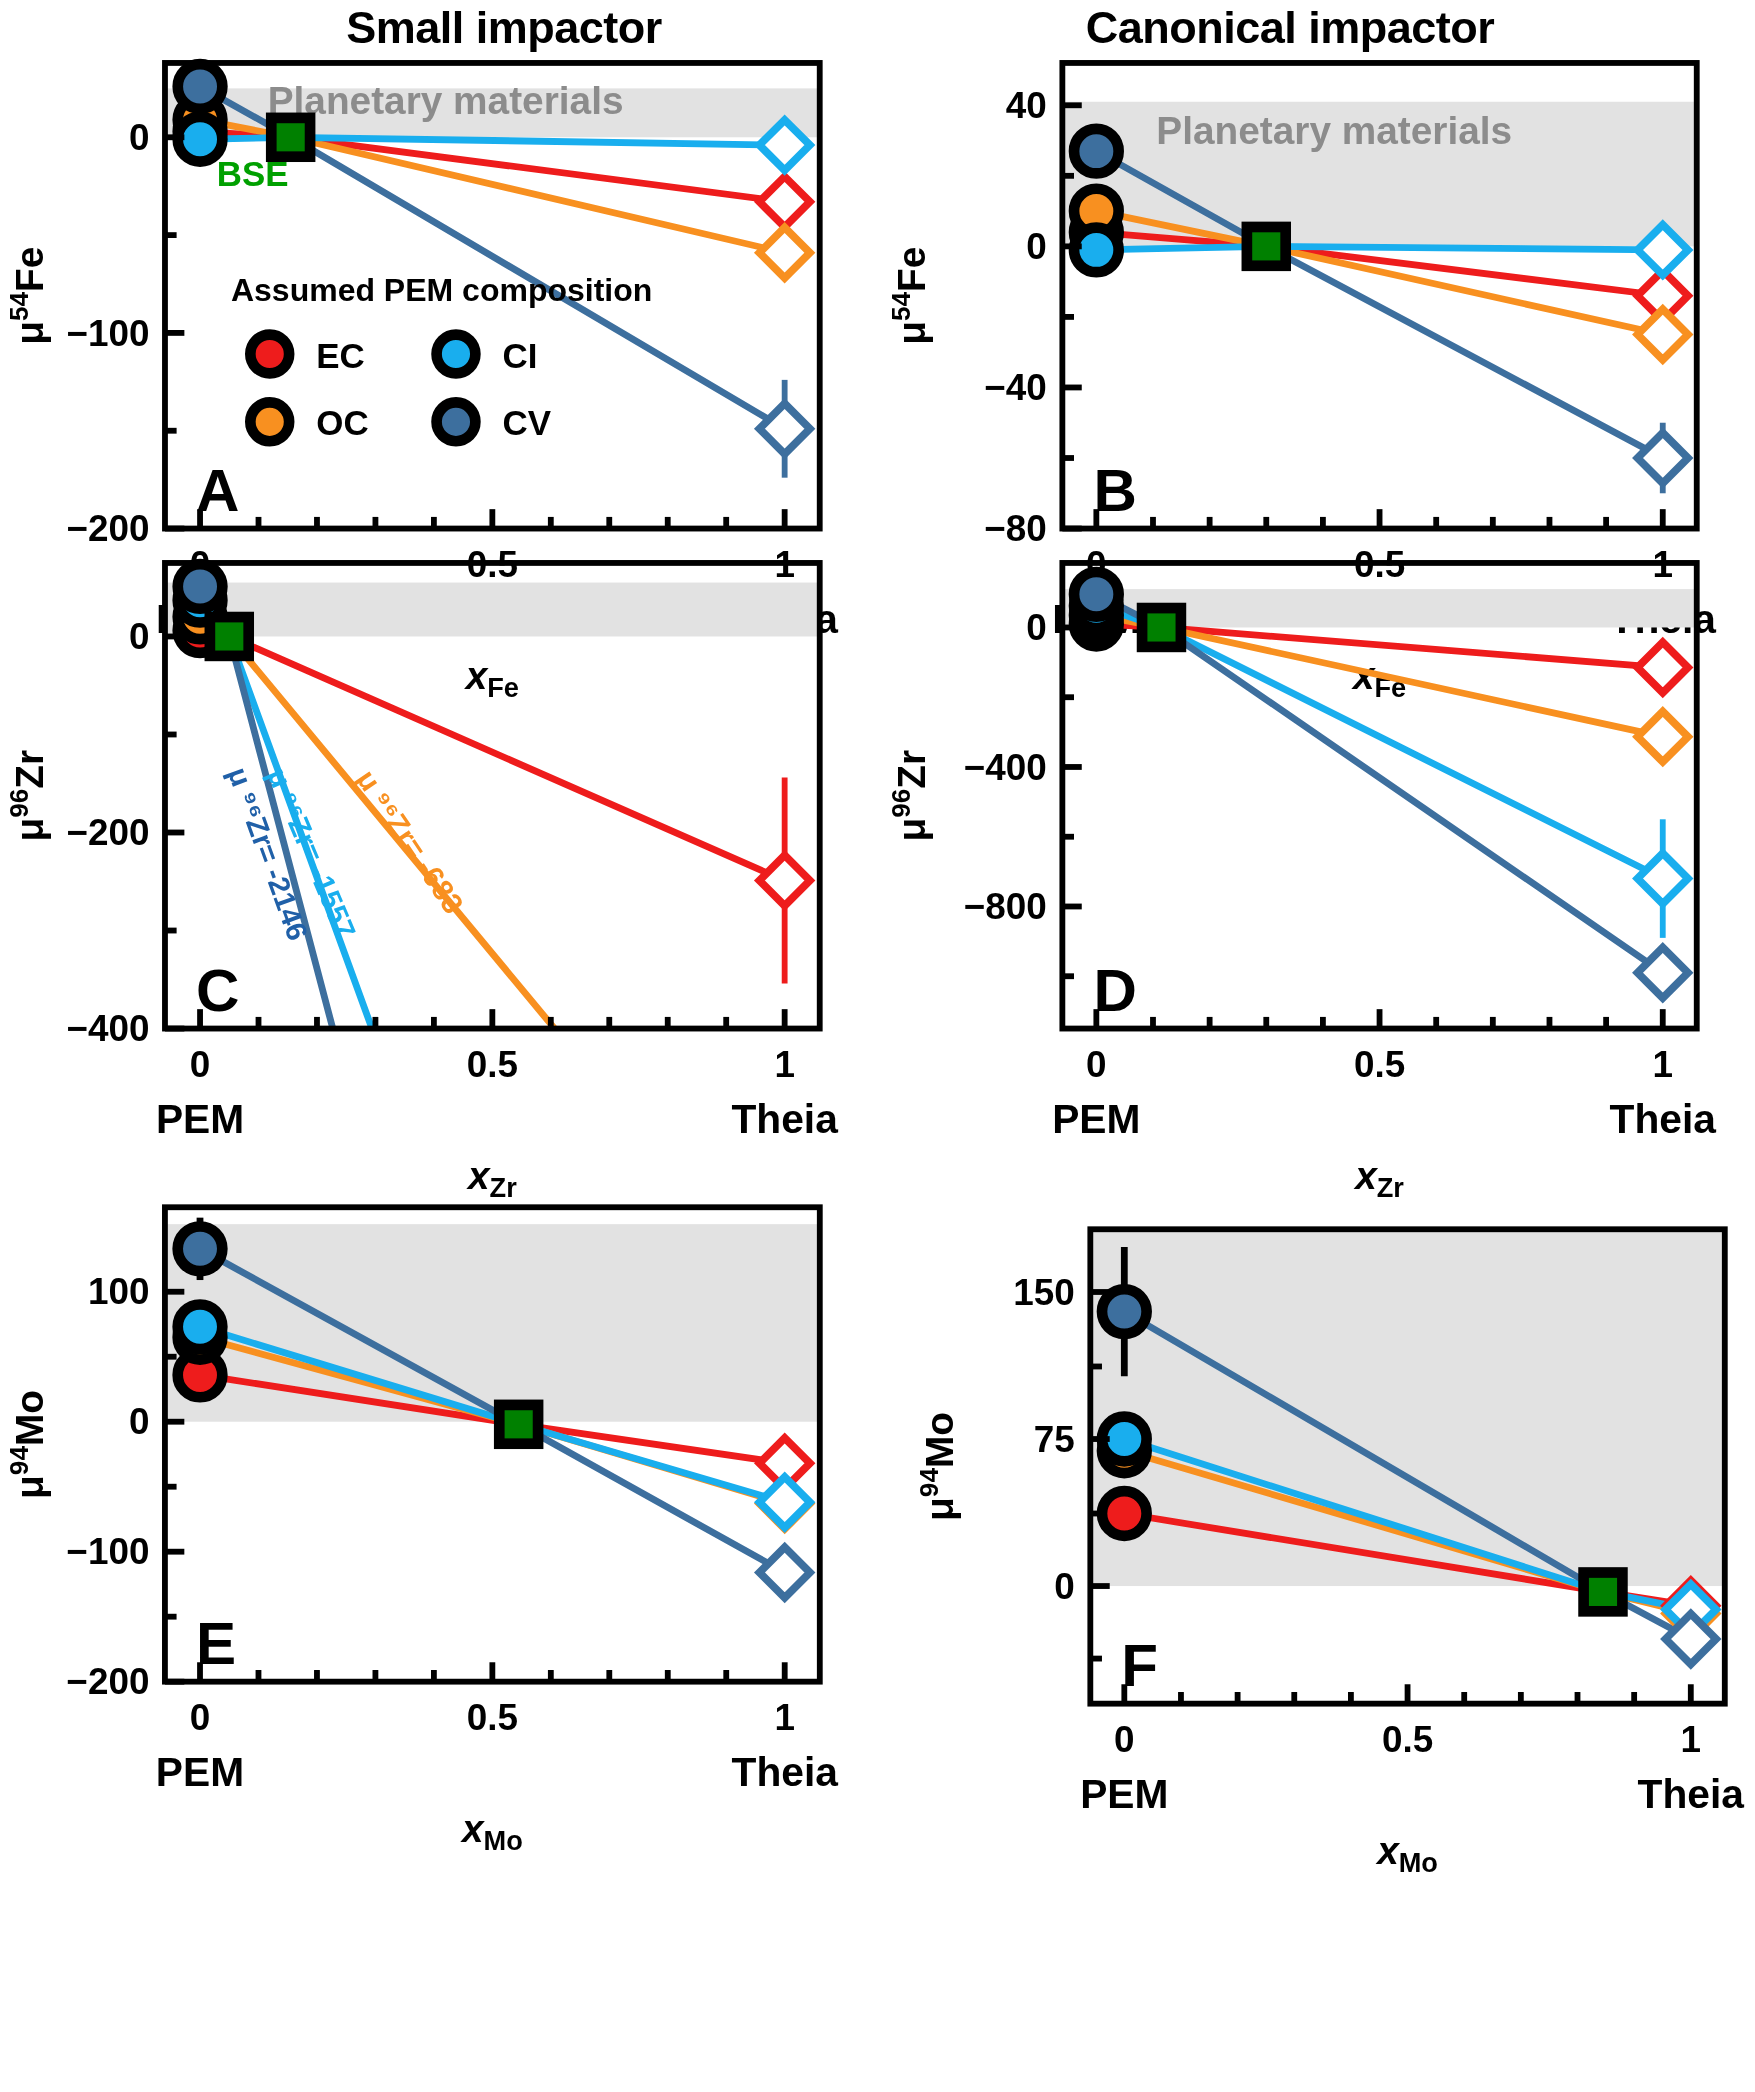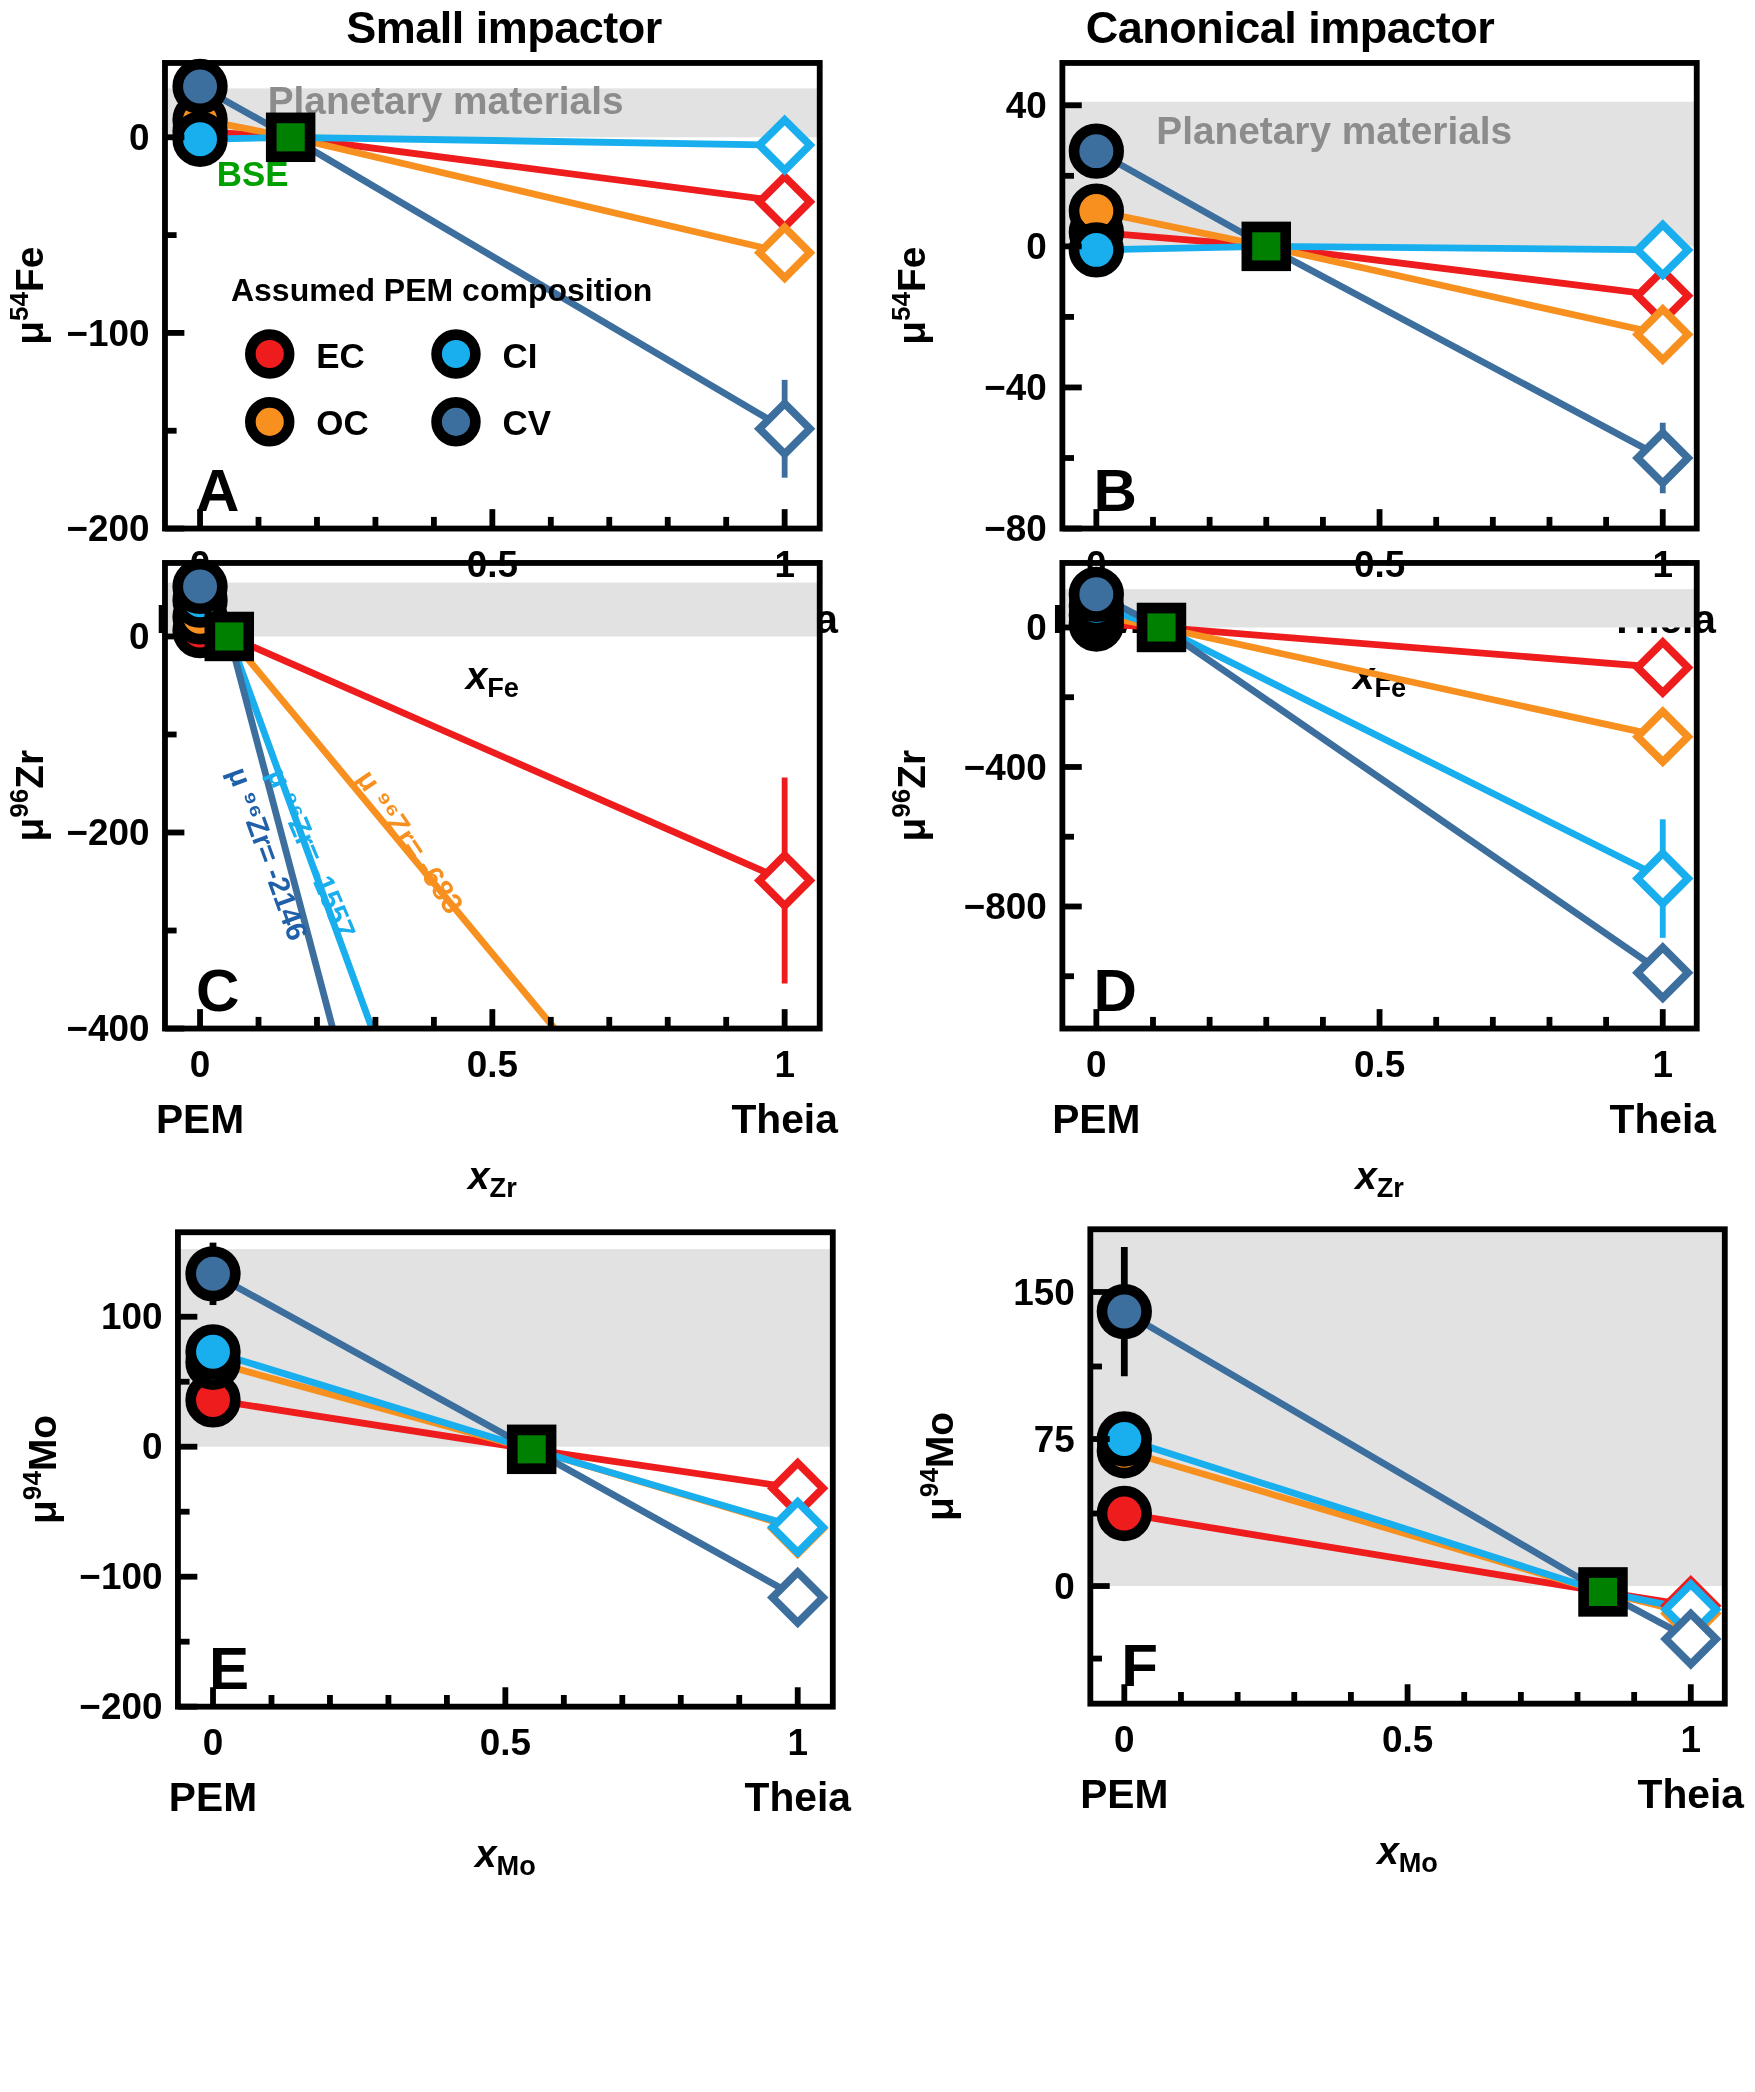--- a/index.html
+++ b/index.html
@@ -273,21 +273,21 @@
         <line x1="633.7857142857142" x2="633.7857142857142" y1="515" y2="503" stroke="#000" stroke-width="6"></line>
         <line x1="692.1785714285714" x2="692.1785714285714" y1="515" y2="503" stroke="#000" stroke-width="6"></line>
         <line x1="750.5714285714284" x2="750.5714285714284" y1="515" y2="503" stroke="#000" stroke-width="6"></line>
         <text x="225.03571428571428" y="623" text-anchor="middle" class="endpt-lbl">PEM</text>
         <text x="808.9642857142857" y="623" text-anchor="middle" class="endpt-lbl">Theia</text>
         <text x="517" y="680" text-anchor="middle" class="axis-ttl"><tspan font-style="italic">x</tspan><tspan baseline-shift="-30%" font-size="28px">Zr</tspan></text>
         <text x="48" y="275" text-anchor="middle" transform="rotate(-90 48 275)" class="axis-ttl"><tspan>μ</tspan><tspan baseline-shift="super" font-size="27px">96</tspan><tspan>Zr</tspan></text>
         <text x="222" y="497" class="panel-ltr">D</text>
       </svg>
     </div>
-  <div class="panel" id="panel-E" style="left: 0px; top: 1198px; width: 878px; height: 703px; padding-left: 13px;">
+  <div class="panel" id="panel-E" style="left: 0px; top: 1173px; width: 878px; height: 703px;">
       <svg width="878" height="703" viewBox="0 0 905 724">
         <defs>
           <clipPath id="clip-E">
             <rect x="170" y="35" width="675" height="489"></rect>
           </clipPath>
         </defs>
         <rect x="170" y="52.41643835616435" width="675" height="203.6383561643836" fill="#e2e2e2"></rect>
         <g clip-path="url(#clip-E)">
           <path d="M 206.16071428571428 207.82465753424657 L 534.6205357142857 258.73424657534247 L 808.8392857142857 298.92602739726027" fill="none" stroke="#ee1c1c" stroke-width="7" stroke-linejoin="round" stroke-linecap="round"></path>
           <path d="M 206.16071428571428 168.97260273972603 L 534.6205357142857 258.73424657534247 L 808.8392857142857 340.45753424657534" fill="none" stroke="#f89020" stroke-width="7" stroke-linejoin="round" stroke-linecap="round"></path>

